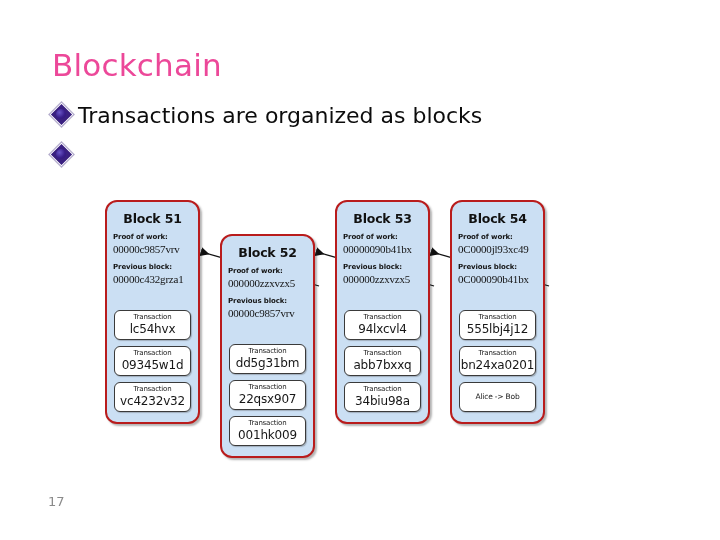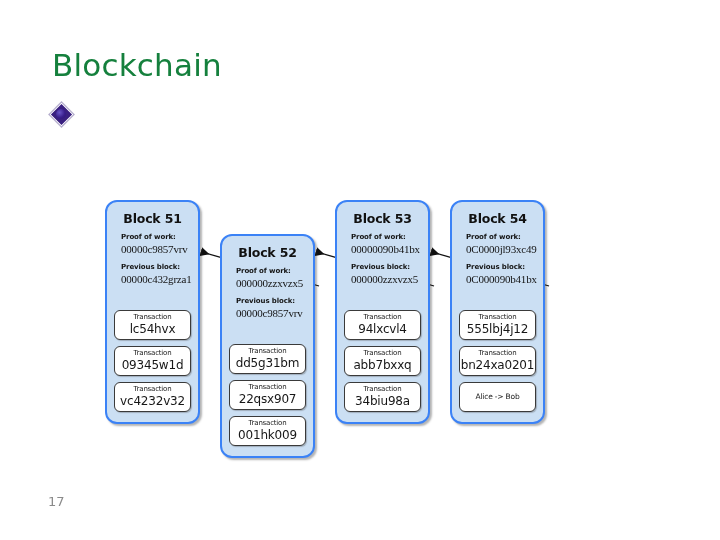--- a/index.html
+++ b/index.html
@@ -16,21 +16,21 @@
   }
 
   
   #slide-title {
     position: absolute;
     left: 52px;
     top: 48px;
     font-family: "DejaVu Sans", sans-serif;
     font-size: 31px;
     font-weight: 400;
-    color: #15803d;
+    color: #ec4899;
     letter-spacing: 0.2px;
     line-height: 1.1;
   }
 
   
   #bullet-list {
     position: absolute;
     left: 52px;
     top: 96px;
     width: 600px;
@@ -90,37 +90,37 @@
     width: 470px;
     height: 240px;
     pointer-events: none;
   }
   .block-card {
     position: absolute;
     top: 4px;
     width: 95px;
     height: 224px;
     background: #cbdff3;
-    border: 2px solid #3b82f6;
+    border: 2px solid #b91c1c;
     border-radius: 12px;
     box-sizing: border-box;
     box-shadow: 2px 2px 2px rgba(40,40,40,0.35);
   }
   .block-title {
     text-align: center;
     font-family: "DejaVu Sans", sans-serif;
     font-size: 12.5px;
     font-weight: bold;
     color: #111111;
     margin-top: 9px;
     letter-spacing: -0.2px;
   }
   .block-field {
     margin-top: 7px;
-    padding-left: 14px;
+    padding-left: 6px;
   }
   .field-label {
     font-family: "DejaVu Sans", sans-serif;
     font-size: 7px;
     font-weight: bold;
     color: #141414;
     line-height: 1.25;
     letter-spacing: -0.1px;
   }
   .field-value {
@@ -183,20 +183,27 @@
 <body>
 
 <div id="slide-title">Blockchain</div>
 
 <div id="bullet-list">
   <div class="bullet-row">
     <span class="bullet-marker">
       <span class="diamond-outer"></span>
       <span class="diamond-inner"></span>
     </span>
+    <span class="bullet-text">Transactions are organized as blocks</span>
+  </div>
+  <div class="bullet-row">
+    <span class="bullet-marker">
+      <span class="diamond-outer"></span>
+      <span class="diamond-inner"></span>
+    </span>
   </div>
 </div>
 
 <div id="chain-diagram">
 
   <svg id="chain-arrows" viewBox="0 0 470 240">
     <defs>
       <marker id="ah" markerWidth="7" markerHeight="7" refX="6" refY="3.5" orient="auto">
         <path d="M7,0 L0,3.5 L7,7 Z" fill="#111111"></path>
       </marker>

